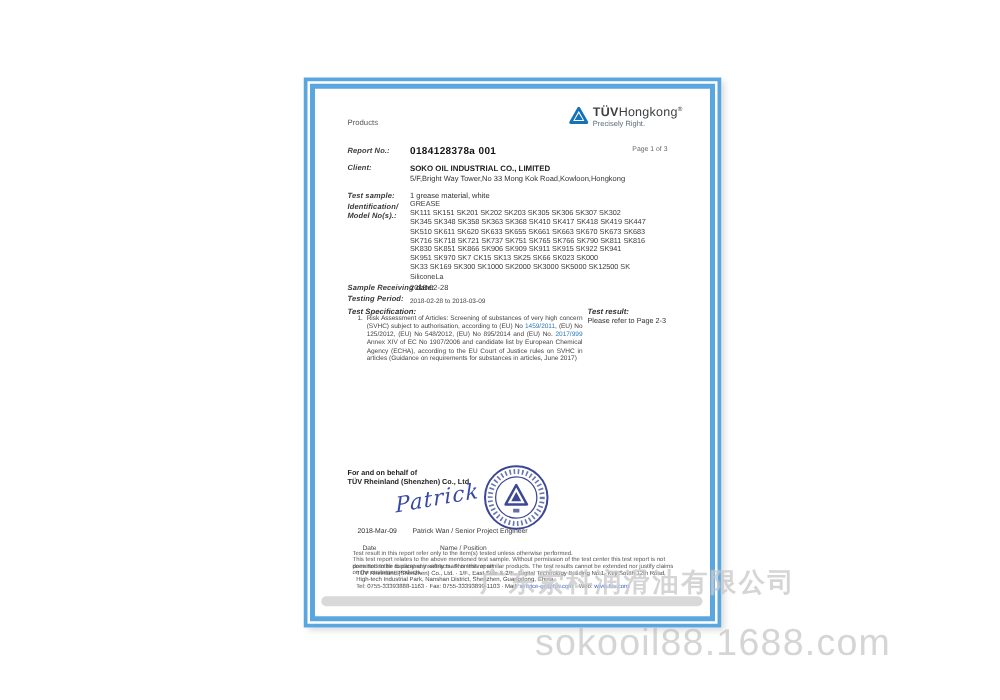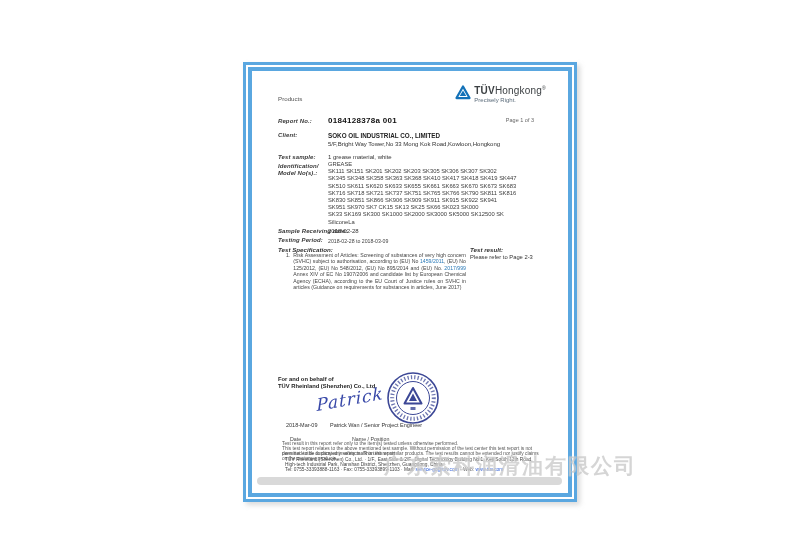--- a/index.html
+++ b/index.html
@@ -155,14 +155,15 @@
 
       <div class="abs addr" style="top:386px;">TÜV Rheinland (Shenzhen) Co., Ltd. · 1/F., East Side &amp; 2/F., Digital Technology Building No.1, Keji South 12th Road,</div>
       <div class="abs addr" style="top:391px;">High-tech Industrial Park, Nanshan District, Shenzhen, Guangdong, China</div>
       <div class="abs addr" style="top:396px;"><span>Tel: 0755-33393888-1163 · Fax: 0755-33393899-1103 · Mail: </span><span class="link">service-gc@tuv.com</span><span> · Web: </span><span class="link">www.tuv.com</span></div>
 
       <div class="abs pageshadow"></div>
     </div>
   </div>
 
   <div class="wm-company">广东索科润滑油有限公司</div>
+  <div class="wm-url">sokooil88.1688.com</div>
 
 </div>
 
 </body></html>

